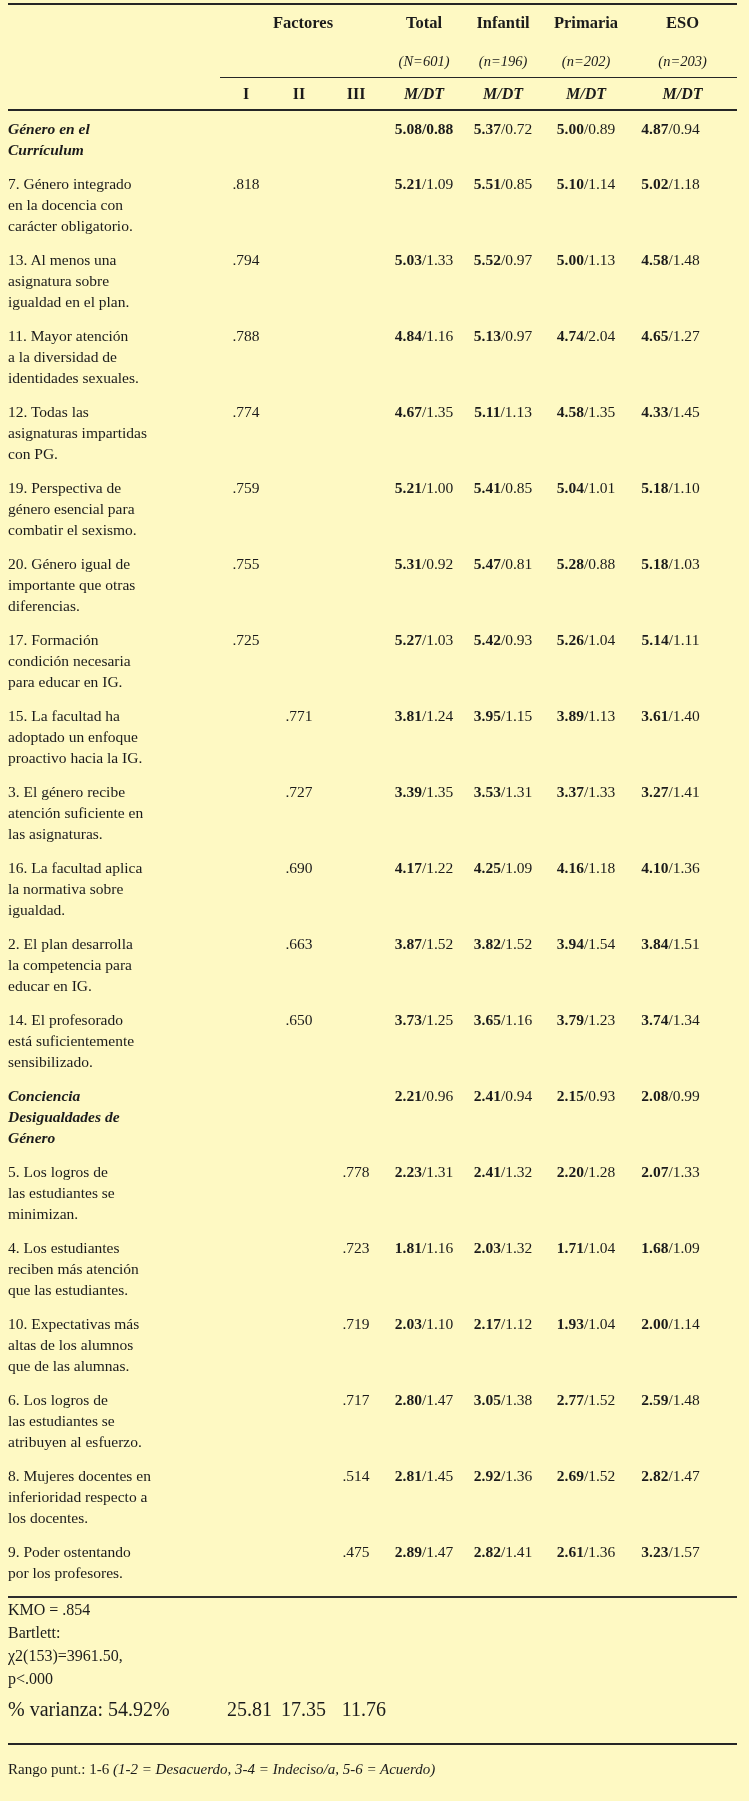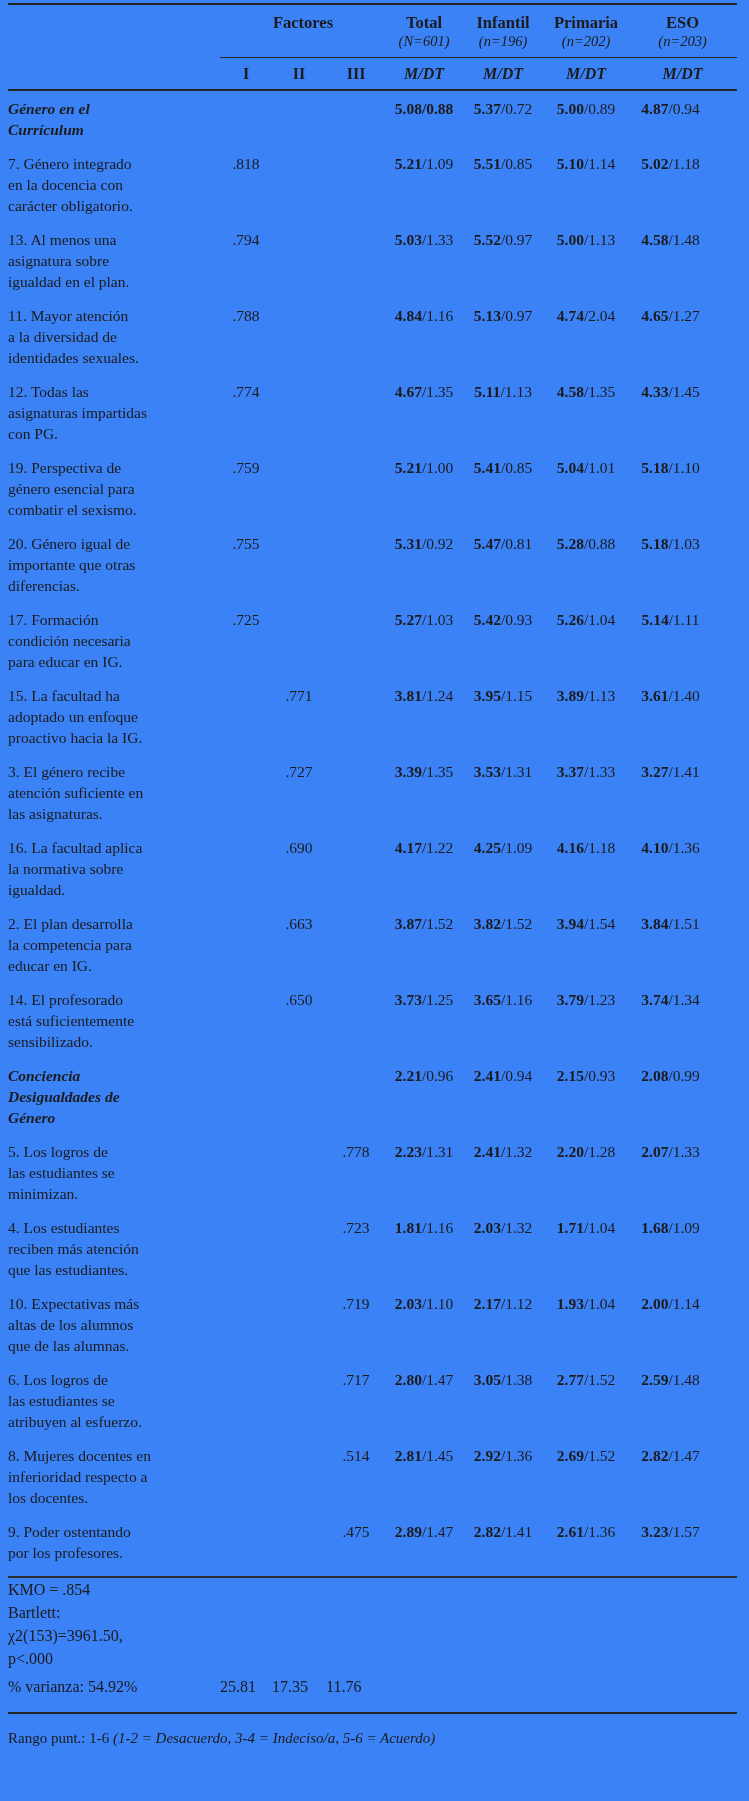--- a/index.html
+++ b/index.html
@@ -1,19 +1,19 @@
 <!DOCTYPE html>
 <html><head>
 <meta charset="utf-8">
 <style>
   html, body { margin: 0; padding: 0; background: #ffffff; }
   .page {
     width: 749px;
     min-height: 1801px;
-    background: #3b82f6;
+    background: #fef9c3;
     color: #1b1b1b;
     font-family: "Liberation Serif", "DejaVu Serif", serif;
     font-size: 15.5px;
     box-sizing: border-box;
     padding-top: 3px;
   }
   table.factor-table {
     border-collapse: collapse;
     table-layout: fixed;
     width: 729px;
@@ -33,21 +33,21 @@
 
   
   thead th.grp {
     text-align: center;
     padding-top: 8px;
     padding-bottom: 6px;
     border-bottom: 1.5px solid #262626;
     line-height: 19px;
   }
   thead th.grp .gname { font-weight: bold; font-size: 16.5px; }
-  thead th.grp .gn { display: block; font-style: italic; font-weight: normal; font-size: 14.5px; }
+  thead th.grp .gn { display: block; font-style: italic; font-weight: normal; font-size: 14.5px; margin-top: 20px; }
   thead th.factores { vertical-align: top; }
   thead tr.subhead th {
     text-align: center;
     font-weight: bold;
     padding: 7px 0 6px 0;
     border-bottom: 2.5px solid #262626;
     font-size: 16px;
   }
   thead tr.subhead th.mdt { font-style: italic; }
   thead th.lblcol { border-bottom: none; }
@@ -68,25 +68,25 @@
   
   tfoot td.kmo {
     border-top: 2.5px solid #2e2e2e;
     padding-bottom: 6px;
     white-space: pre-line;
     line-height: 23px;
     font-size: 16px;
   }
   tfoot tr.varianza td {
     border-bottom: 2px solid #262626;
-    padding-bottom: 16px;
+    padding-bottom: 22px;
     padding-top: 2px;
-    font-size: 16px;
-  }
-  tfoot tr.varianza td.fac { text-align: left; }
+    font-size: 20px;
+  }
+  tfoot tr.varianza td.fac { text-align: right; }
 
   .footnote {
     margin: 16px 0 0 8px;
     font-size: 15px;
     color: #1b1b1b;
   }
   .footnote .it { font-style: italic; }
 </style>
 </head>
 <body>

